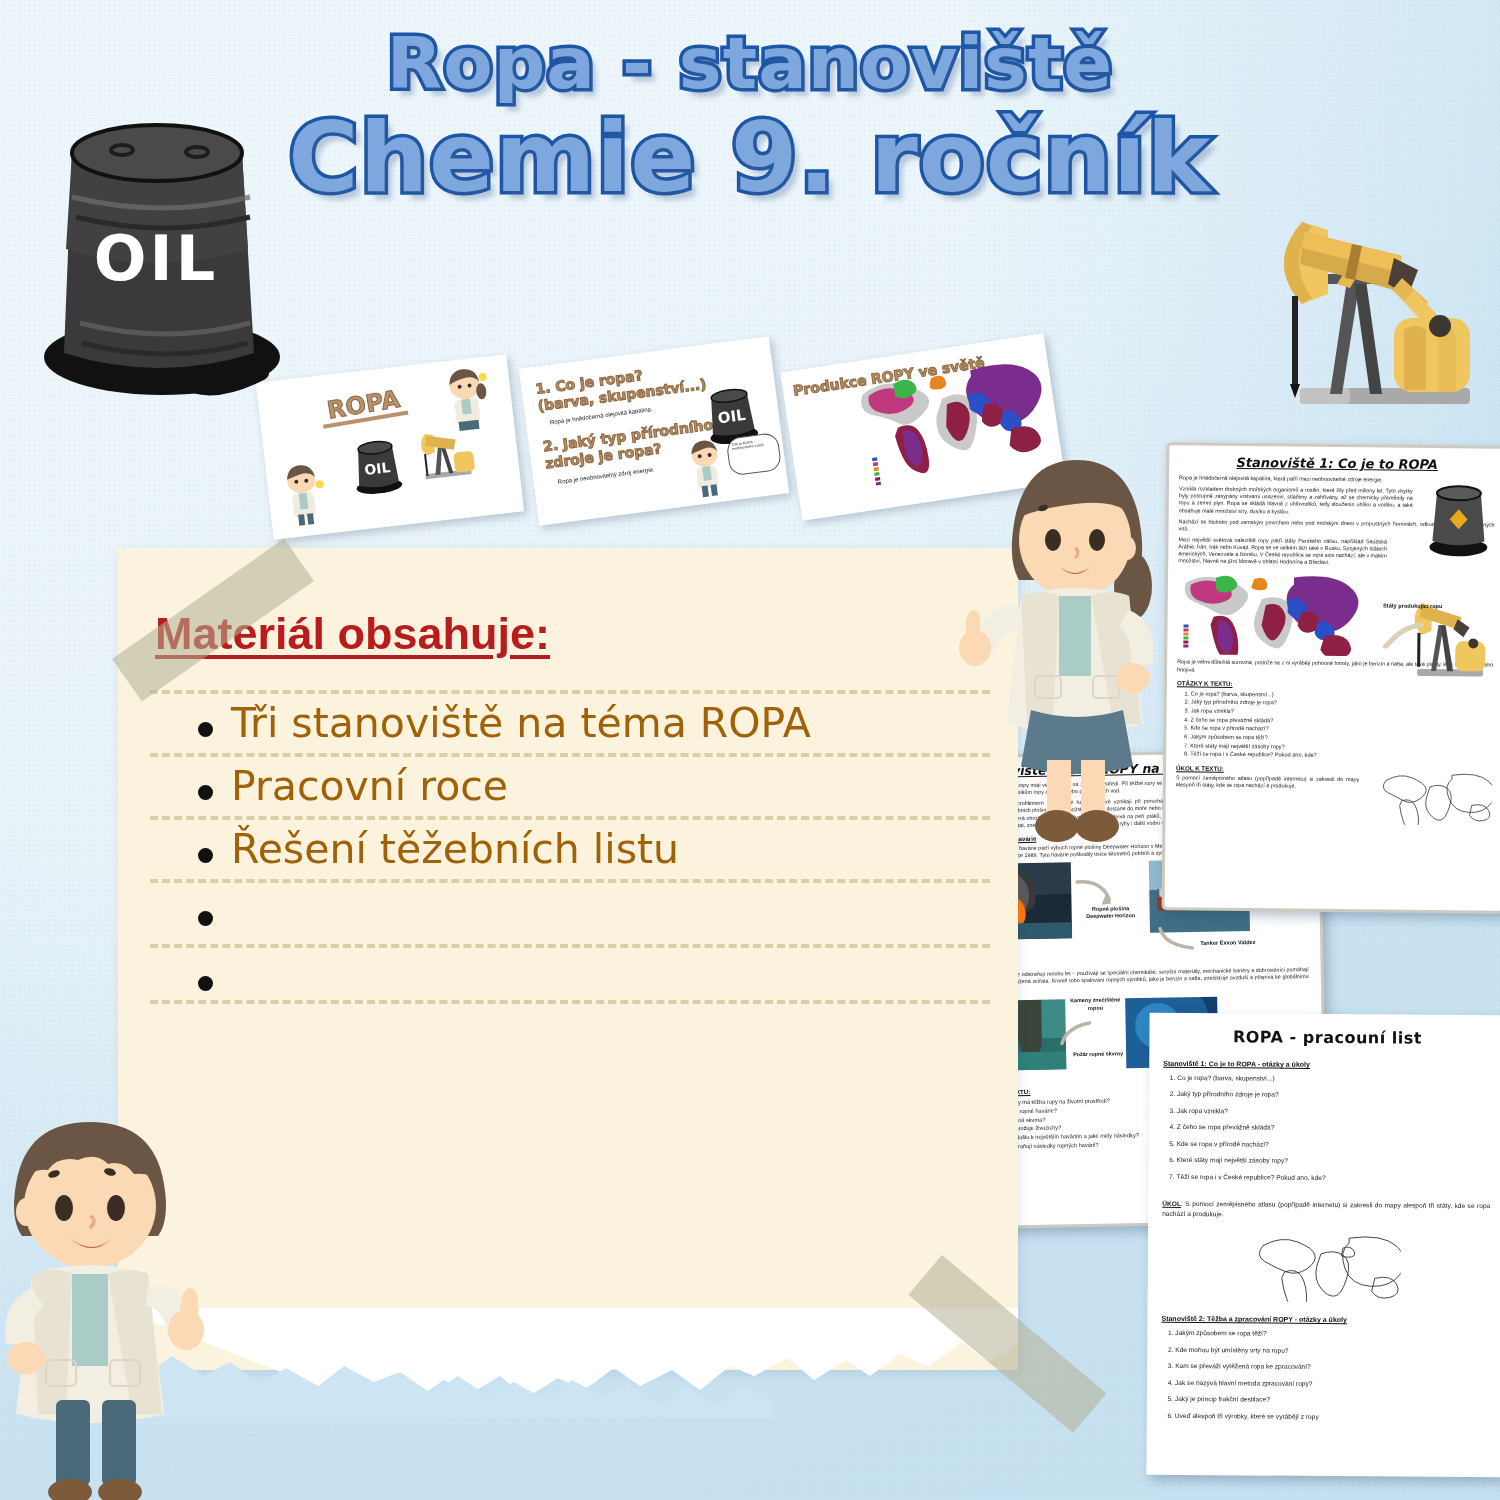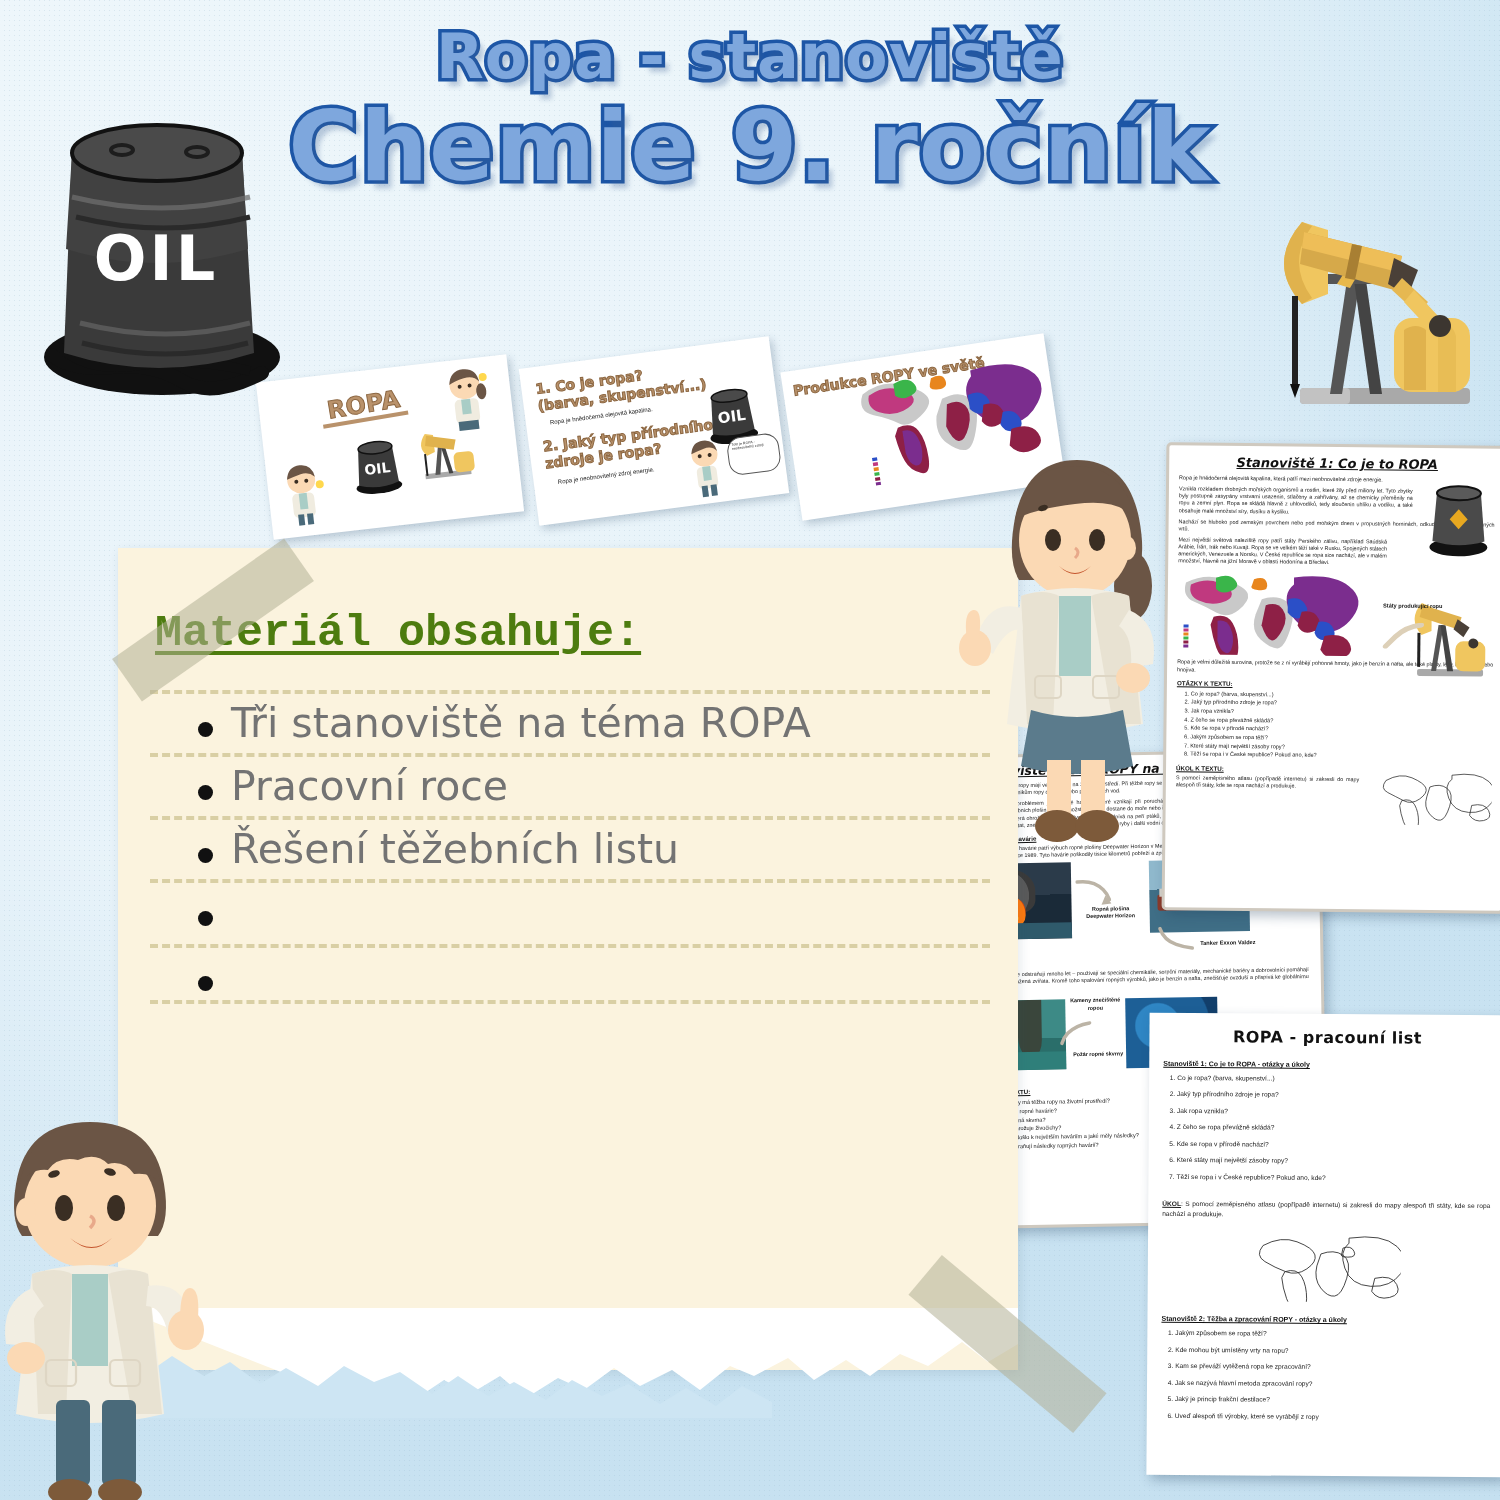--- a/index.html
+++ b/index.html
@@ -24,21 +24,21 @@
     background-position:0 0, 2px 3px;
   }
 
   
   #title{
     position:absolute;left:0;right:0;top:22px;text-align:center;z-index:40;
     pointer-events:none;
   }
   #title .line{
     font-family:"DejaVu Sans",sans-serif;
-    font-weight:700;font-size:62px;line-height:1.14;letter-spacing:1px;
+    font-weight:700;font-size:72px;line-height:1.14;letter-spacing:1px;
     color:#7ea7dd;
     -webkit-text-stroke:7px #1d56a6;
     paint-order:stroke fill;
     text-shadow:7px 8px 5px rgba(60,95,150,.30);
   }
   #title .line.l2{font-size:96px;}
 
   
   .barrel-wrap{position:absolute;left:22px;top:105px;width:270px;height:300px;z-index:30;}
 
@@ -86,27 +86,27 @@
   #doc-pl p{font-size:6.6px;line-height:1.5;}
 
   
   #panel{
     position:absolute;left:118px;top:548px;width:900px;height:822px;
     background:#fbf3de;z-index:28;
     box-shadow:2px 3px 10px rgba(40,70,100,.12);
   }
   #panel-head{
     position:absolute;left:155px;top:608px;z-index:31;
-    font-family:Liberation Mono, monospace;font-weight:700;font-size:45px;color:#4d7c0f;
+    font-family:Liberation Sans, sans-serif;font-weight:700;font-size:45px;color:#b91c1c;
     text-decoration:underline;text-decoration-thickness:4px;text-underline-offset:6px;
   }
   #list{position:absolute;left:150px;top:690px;width:840px;z-index:31;}
   .li-row{
     display:flex;align-items:flex-start;gap:18px;
-    font-family:"DejaVu Sans",sans-serif;font-size:41px;line-height:1.0;color:#737373;
+    font-family:"DejaVu Sans",sans-serif;font-size:41px;line-height:1.0;color:#a16207;
     padding:9px 0 9px 48px;
     border-top:4px dashed #d9cfa4;
   }
   .li-row .dot{
     width:15px;height:15px;border-radius:50%;background:#111;flex:0 0 auto;margin-top:19px;
   }
   .li-row .txt{flex:1;}
   .li-row.tall{padding-bottom:18px;}
 
   

